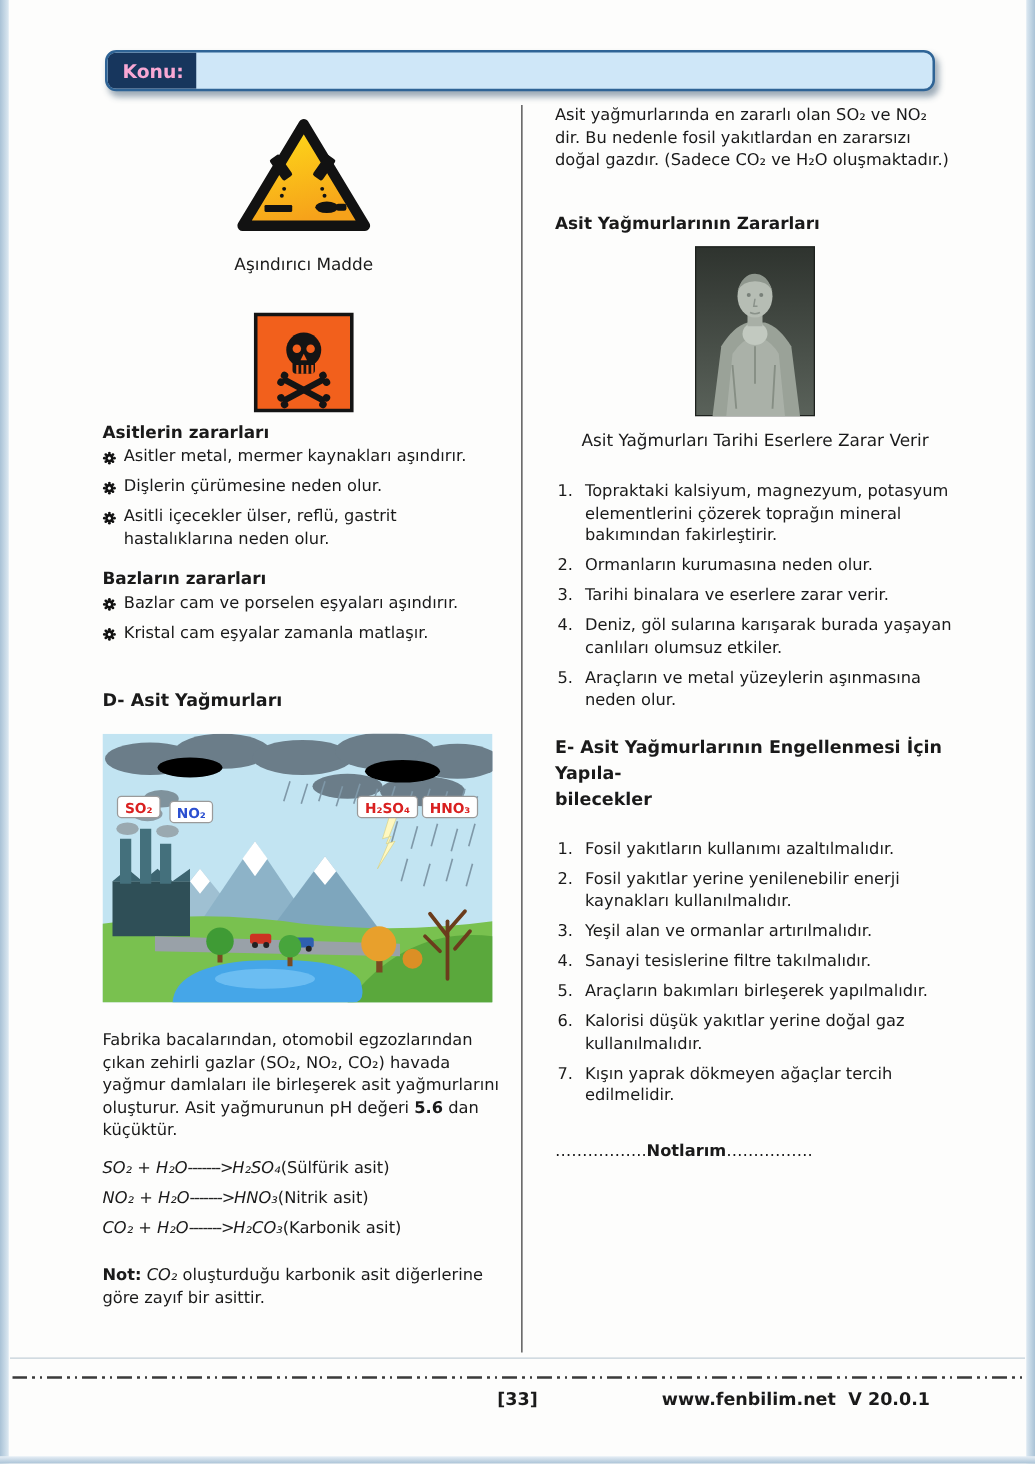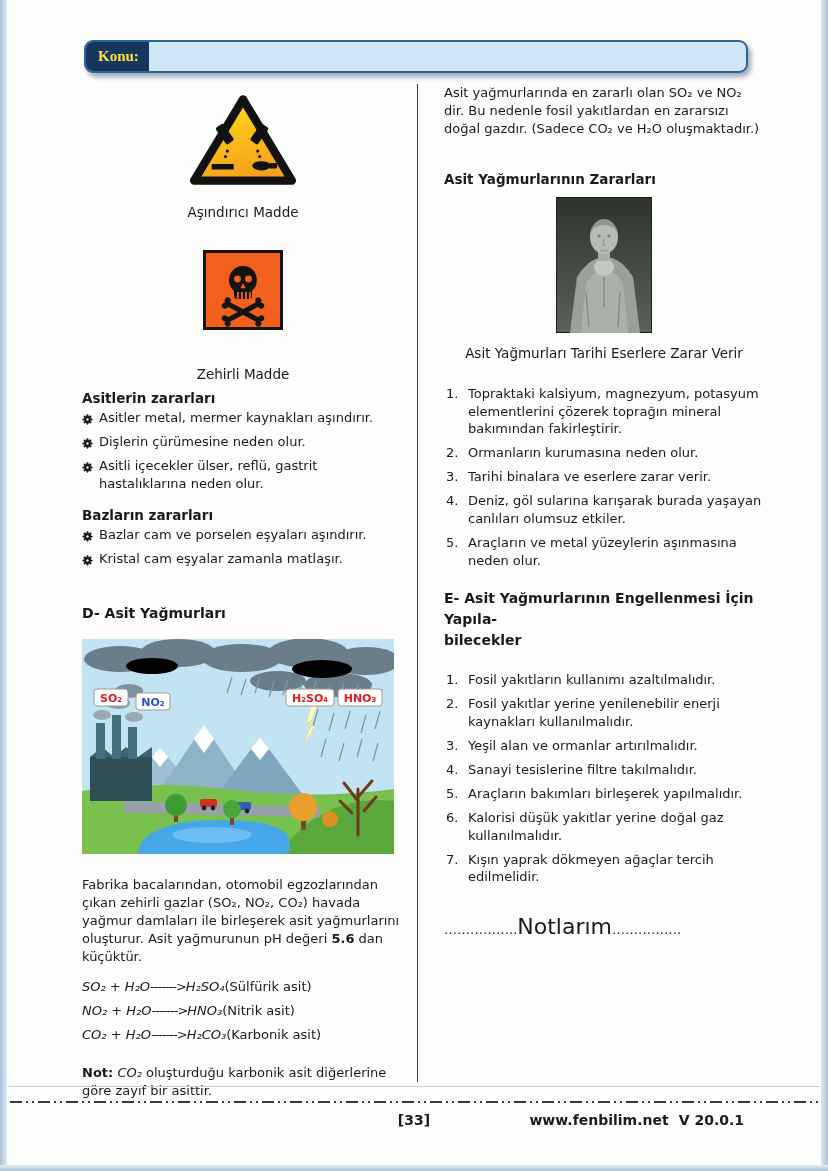--- a/index.html
+++ b/index.html
@@ -17,22 +17,22 @@
                 background:linear-gradient(0deg,#a9c2d6,#e7eff6); }
 
   
   .konu-box {
     position:absolute; left:84px; top:40px; width:664px; height:33px;
     border:2px solid #2f6496; border-radius:9px; background:#cfe7f8;
     box-shadow:3px 4px 5px rgba(40,70,100,.45);
     display:flex; align-items:stretch; overflow:hidden;
   }
   .konu-label {
-    background:#17365d; color:#fde047; font-weight:bold; font-size:15px;
-    display:flex; align-items:center; padding:0 10px 0 12px;font-family:Liberation Serif, serif;
+    background:#17365d; color:#f9a8d4; font-weight:bold; font-size:15px;
+    display:flex; align-items:center; padding:0 10px 0 12px;
   }
   .konu-title {
     display:flex; align-items:center; padding:0 10px; font-size:15px;
     font-weight:bold; color:#0d0d0d;margin-top:48px;
   }
 
   .col-left  { position:absolute; left:82px;  top:84px; width:322px; }
   .col-right { position:absolute; left:444px; top:84px; width:320px; }
   .divider   { position:absolute; left:417px; top:84px; width:1px; height:998px; background:#3c3c3c; }
 
@@ -66,21 +66,21 @@
 
   .r-heading { margin-top:32px; }
   .statue-wrap { display:flex; justify-content:center; margin-top:10px; }
   .r-caption { margin-top:12px; }
   ol.num { list-style:none; counter-reset:n; margin-top:24px; }
   ol.num li { counter-increment:n; position:relative; padding-left:24px;
               font-size:13px; line-height:1.38; margin-bottom:6px; }
   ol.num li::before { content: counter(n) "."; position:absolute; left:2px; }
   .h-e { margin-top:18px; font-size:14px; line-height:1.5; }
   .notlarim { margin-top:28px; font-size:13px; }
-  .notlarim .nl-label { font-weight:normal; font-size:22px; }
+  .notlarim .nl-label { font-weight:bold; font-size:13px; }
 
   
   .footer-thinline { position:absolute; left:8px; right:8px; top:1086px; height:1px; background:#c3cfd8; }
   .dashdot {
     position:absolute; left:10px; right:10px; top:1101px; height:2px;
     background:repeating-linear-gradient(90deg,
       #3a3a3a 0 12px, transparent 12px 16px,
       #3a3a3a 16px 18px, transparent 18px 22px,
       #3a3a3a 22px 24px, transparent 24px 28px);
   }
@@ -159,21 +159,20 @@
           <circle cx="34.5" cy="29" r="3.4"></circle>
             <circle cx="45.5" cy="29" r="3.4"></circle>
           <path d="M40 33 l-2.6 5.2 h5.2 Z"></path>
           <rect x="34" y="42" width="1.8" height="7"></rect>
             <rect x="38" y="42" width="1.8" height="7"></rect>
             <rect x="42" y="42" width="1.8" height="7"></rect>
             <rect x="46" y="42" width="1.8" height="7"></rect>
         </g>
       </svg>
     </div>
-    <div class="caption center cap2">Zehirli Madde</div>
 
     <div class="heading h-acids">Asitlerin zararları</div>
     <div class="bullet-list">
       <div class="bullet-item">
         <span class="b-ic"><svg width="11" height="11" viewBox="0 0 10 10">
               <g fill="#111">
                 <circle cx="5" cy="5" r="3.1"></circle>
                 <circle cx="5" cy="1.3" r="1"></circle>
                 <circle cx="5" cy="8.7" r="1"></circle>
                 <circle cx="1.3" cy="5" r="1"></circle>

